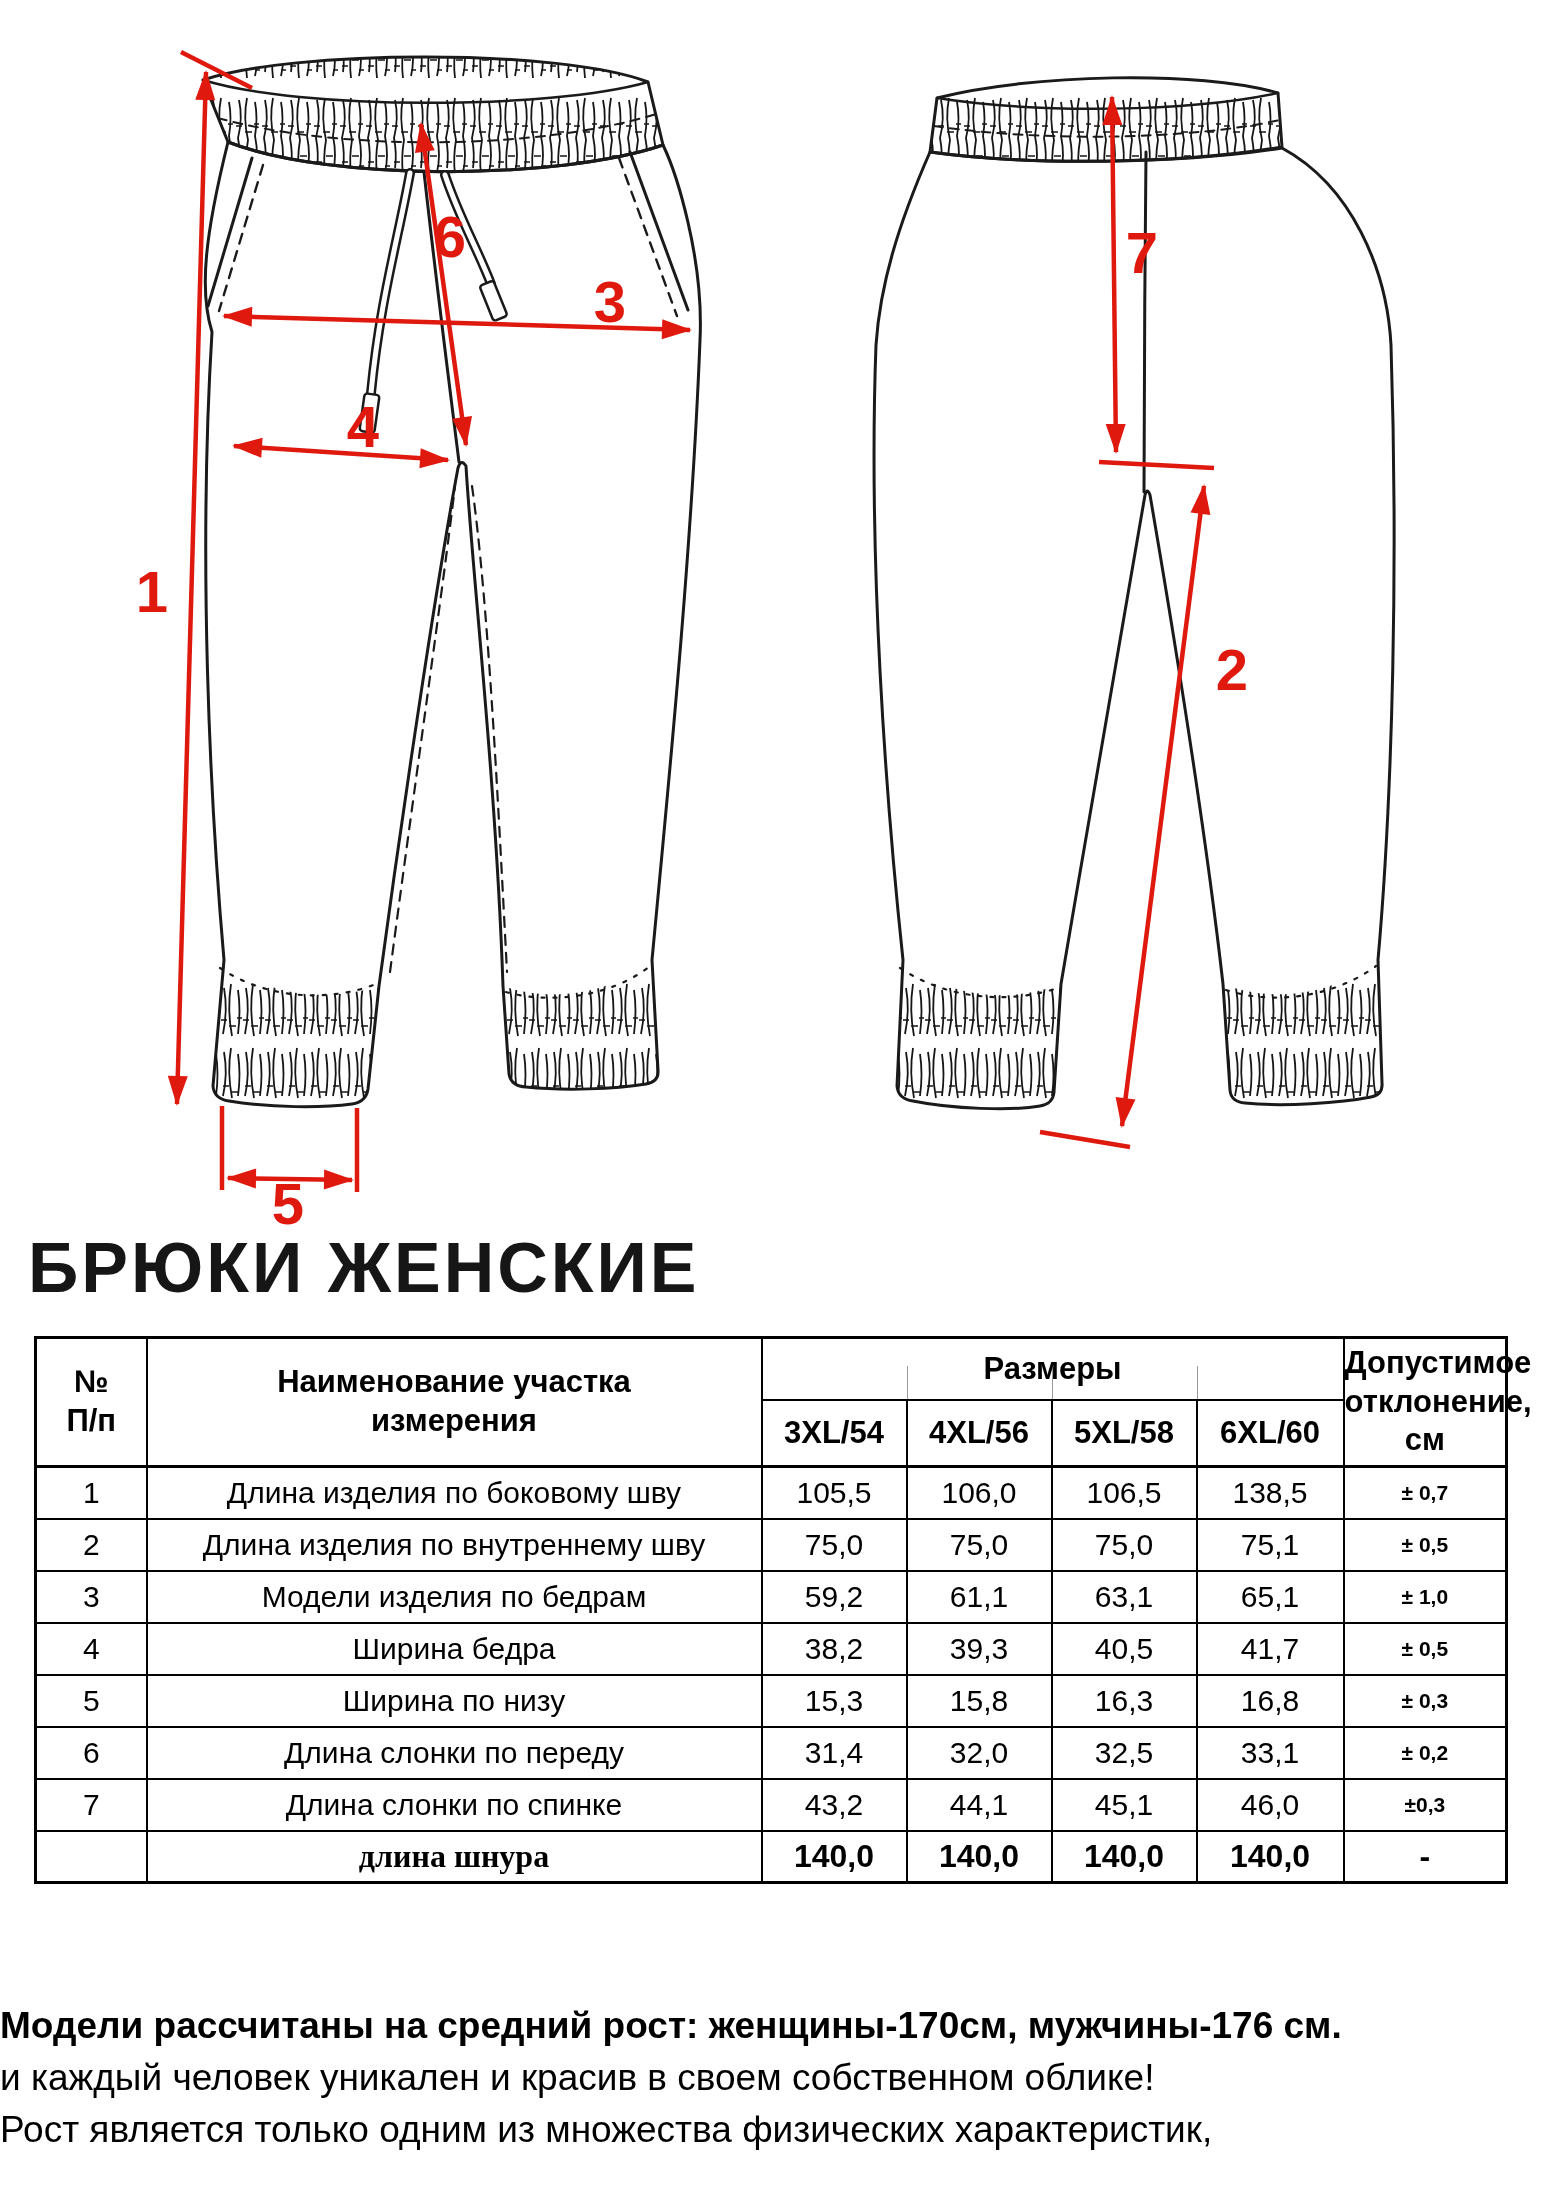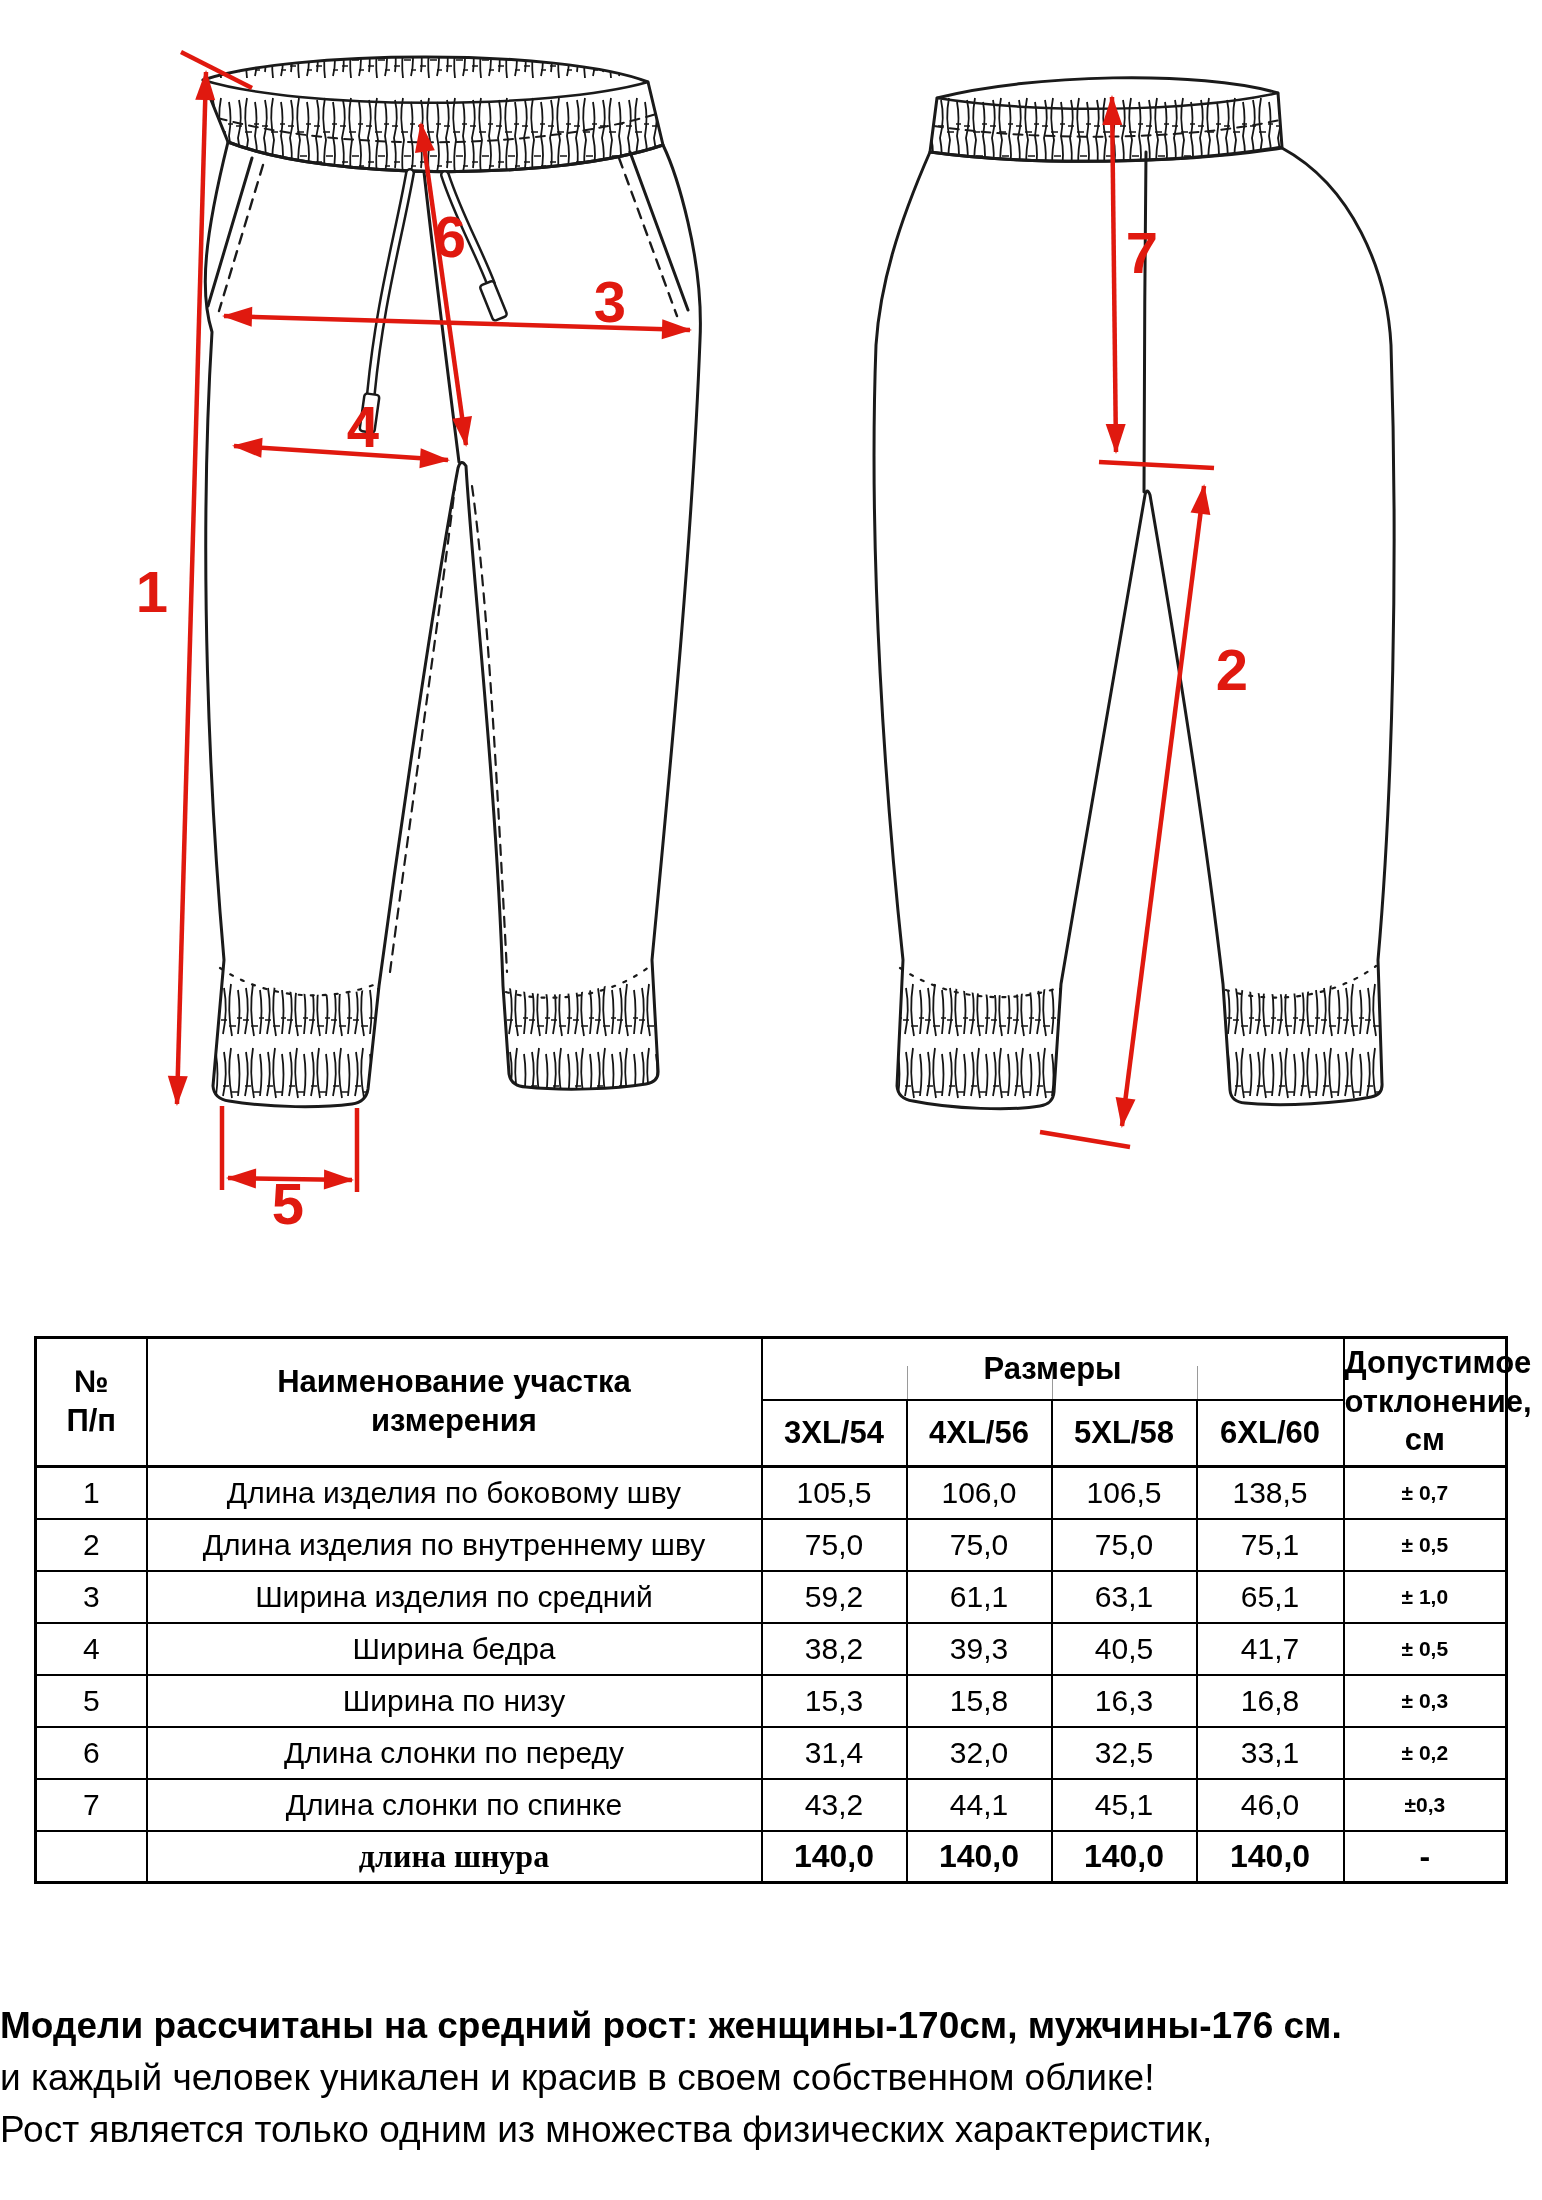--- a/index.html
+++ b/index.html
@@ -181,20 +181,21 @@
       <text class="dim-label" x="152" y="612">1</text>
       <text class="dim-label" x="610" y="322">3</text>
       <text class="dim-label" x="363" y="447">4</text>
       <text class="dim-label" x="288" y="1224">5</text>
       <text class="dim-label" x="450" y="257">6</text>
       <text class="dim-label" x="1142" y="273">7</text>
       <text class="dim-label" x="1232" y="690">2</text>
     </g>
   </svg>
 
+  <h1 class="page-title">БРЮКИ ЖЕНСКИЕ</h1>
 
   <table class="meas">
     <colgroup>
       <col style="width:111px">
         <col style="width:615px">
       <col style="width:145px">
         <col style="width:145px">
         <col style="width:145px">
         <col style="width:147px">
       <col style="width:163px">
@@ -237,21 +238,21 @@
         <td>2</td>
         <td class="name">Длина изделия по внутреннему шву</td>
         <td>75,0</td>
         <td>75,0</td>
         <td>75,0</td>
         <td>75,1</td>
         <td class="tol">± 0,5</td>
       </tr>
       <tr>
         <td>3</td>
-        <td class="name">Ширина изделия по средний</td>
+        <td class="name">Модели изделия по бедрам</td>
         <td>59,2</td>
         <td>61,1</td>
         <td>63,1</td>
         <td>65,1</td>
         <td class="tol">± 1,0</td>
       </tr>
       <tr>
         <td>4</td>
         <td class="name">Ширина бедра</td>
         <td>38,2</td>

